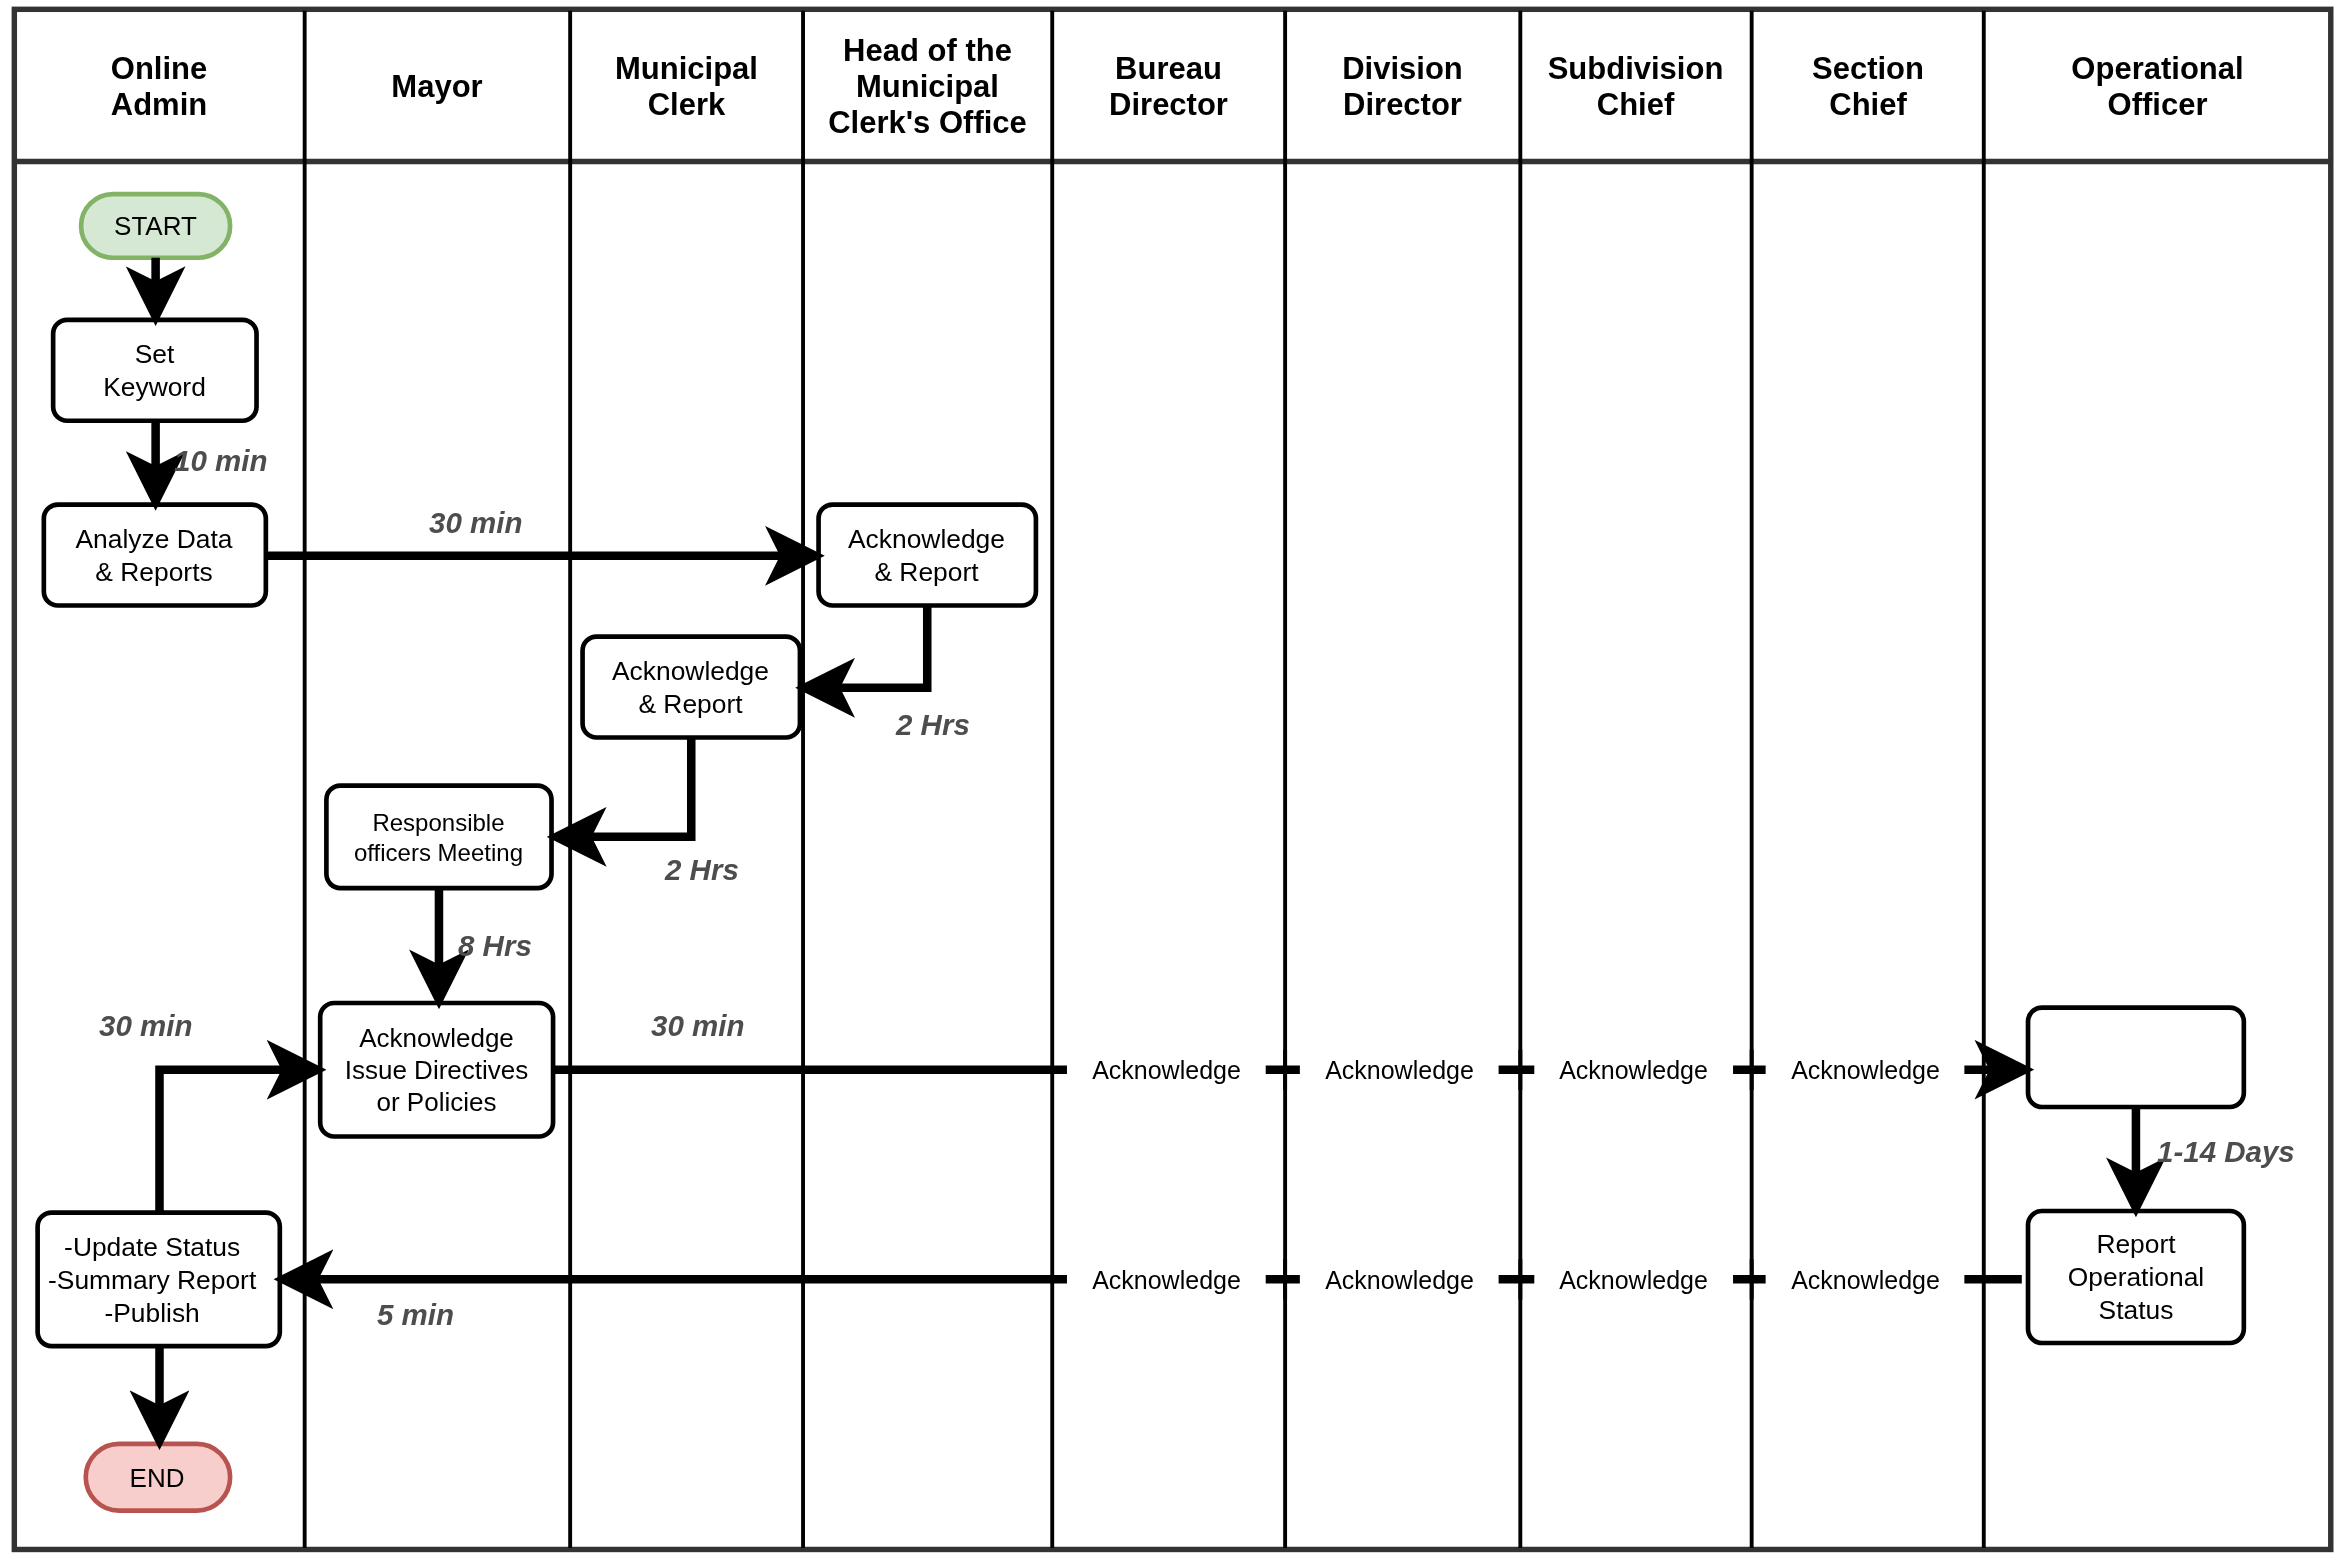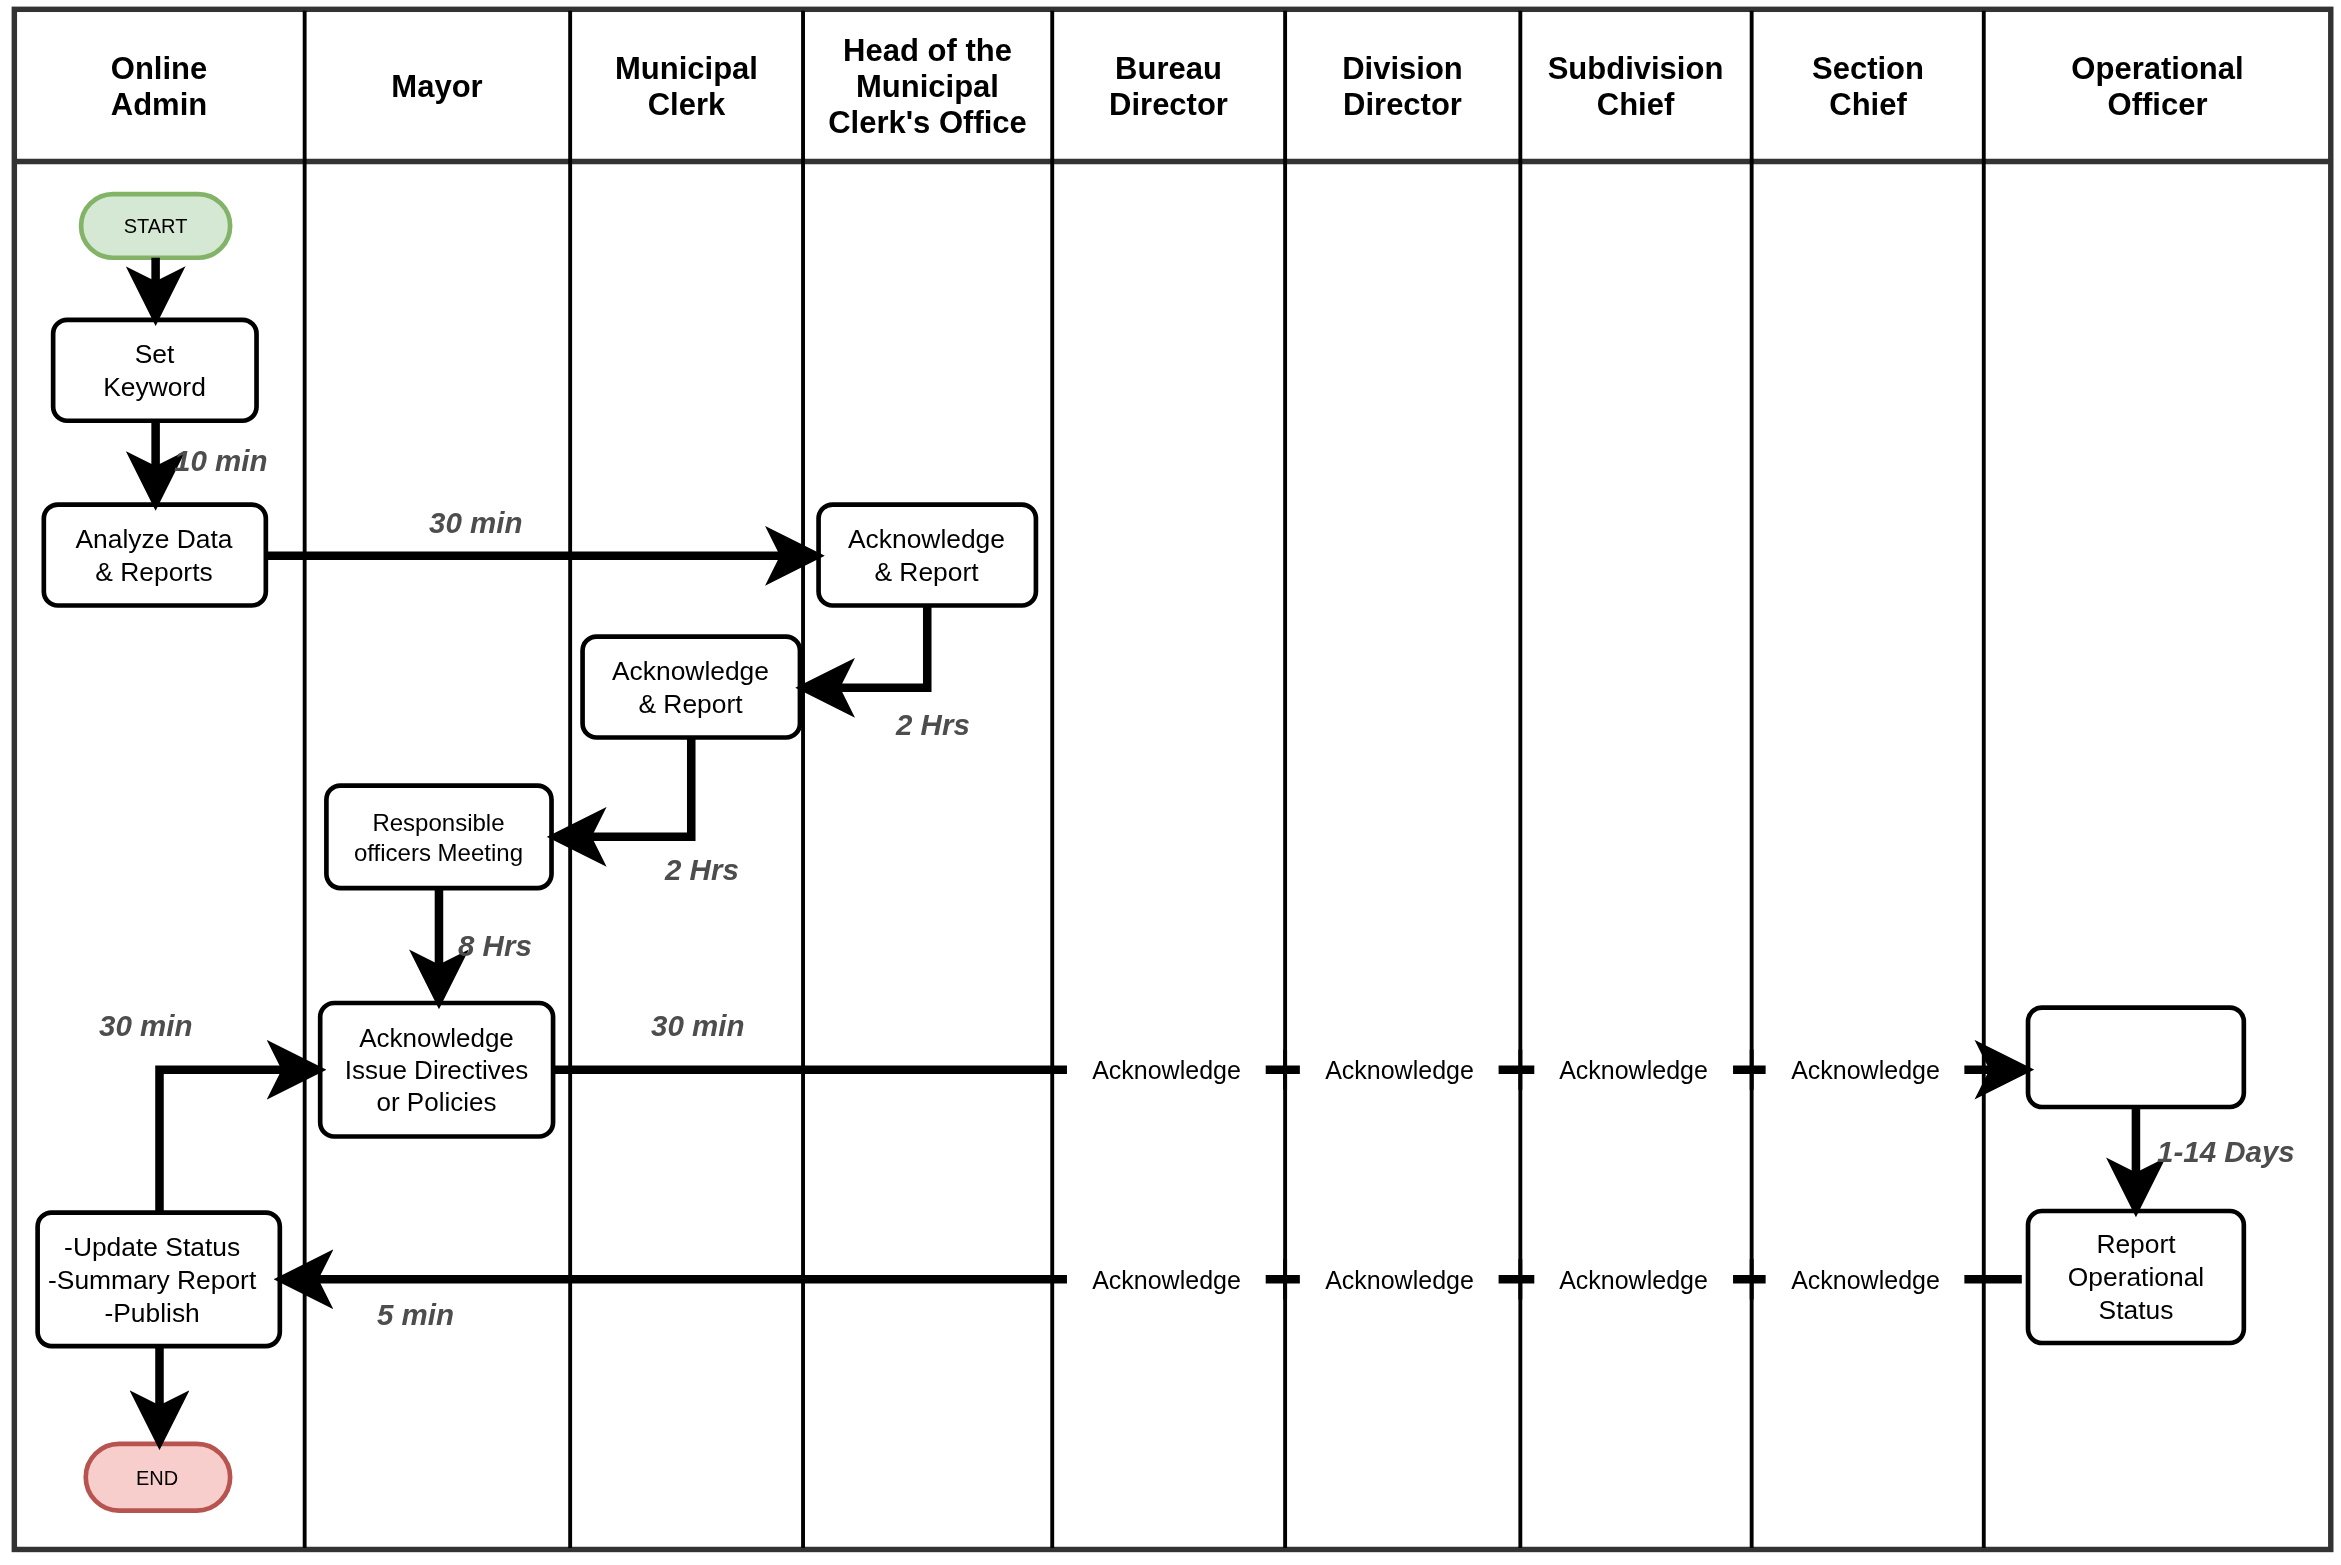--- a/index.html
+++ b/index.html
@@ -17,21 +17,21 @@
   }
   .node-text{
     font-size:26.4px;
     line-height:33px;
     text-align:center;
     color:#000000;
     white-space:pre-line;
   }
   .node-text.left{ text-align:center; }
   .term-text{
-    font-size:20px;
+    font-size:26px;
     line-height:34px;
     color:#000000;
   }
   .edge-label{
     font-size:29.5px;
     font-weight:bold;
     font-style:italic;
     color:#4d4d4d;
     white-space:nowrap;
   }

